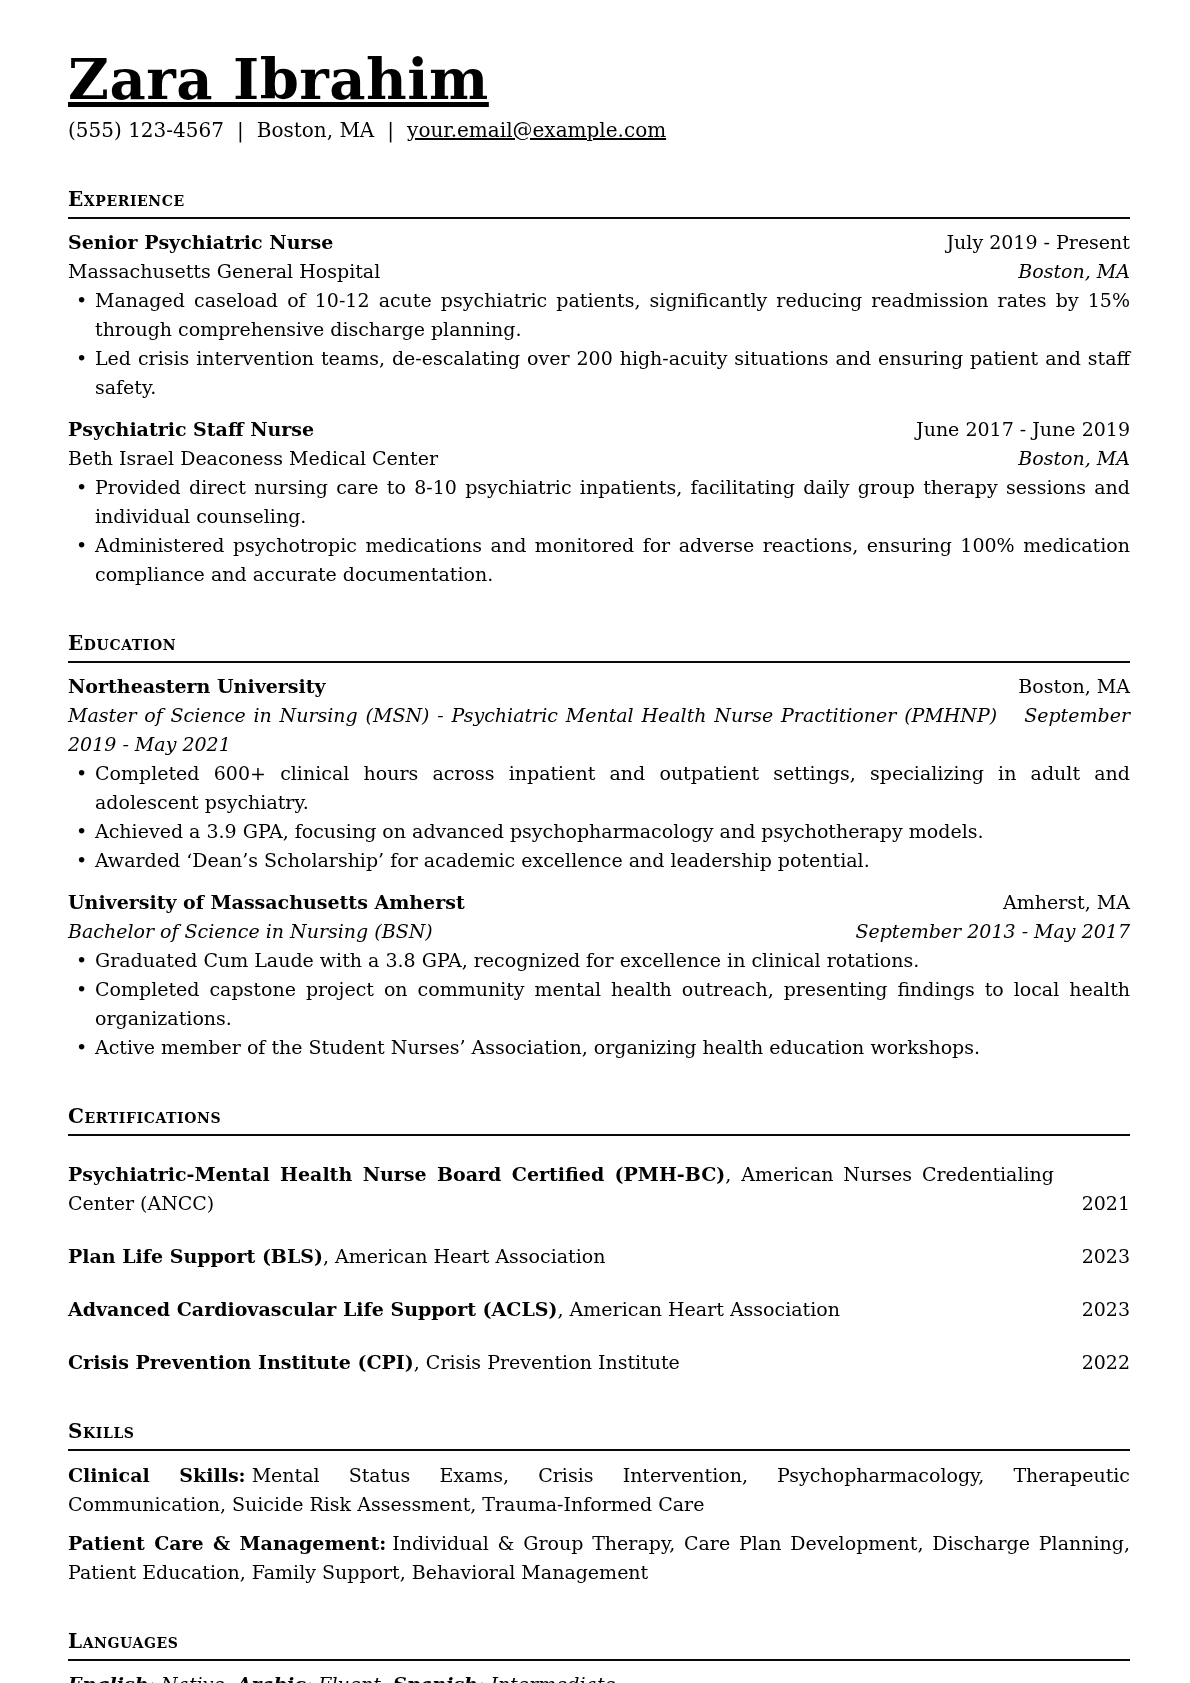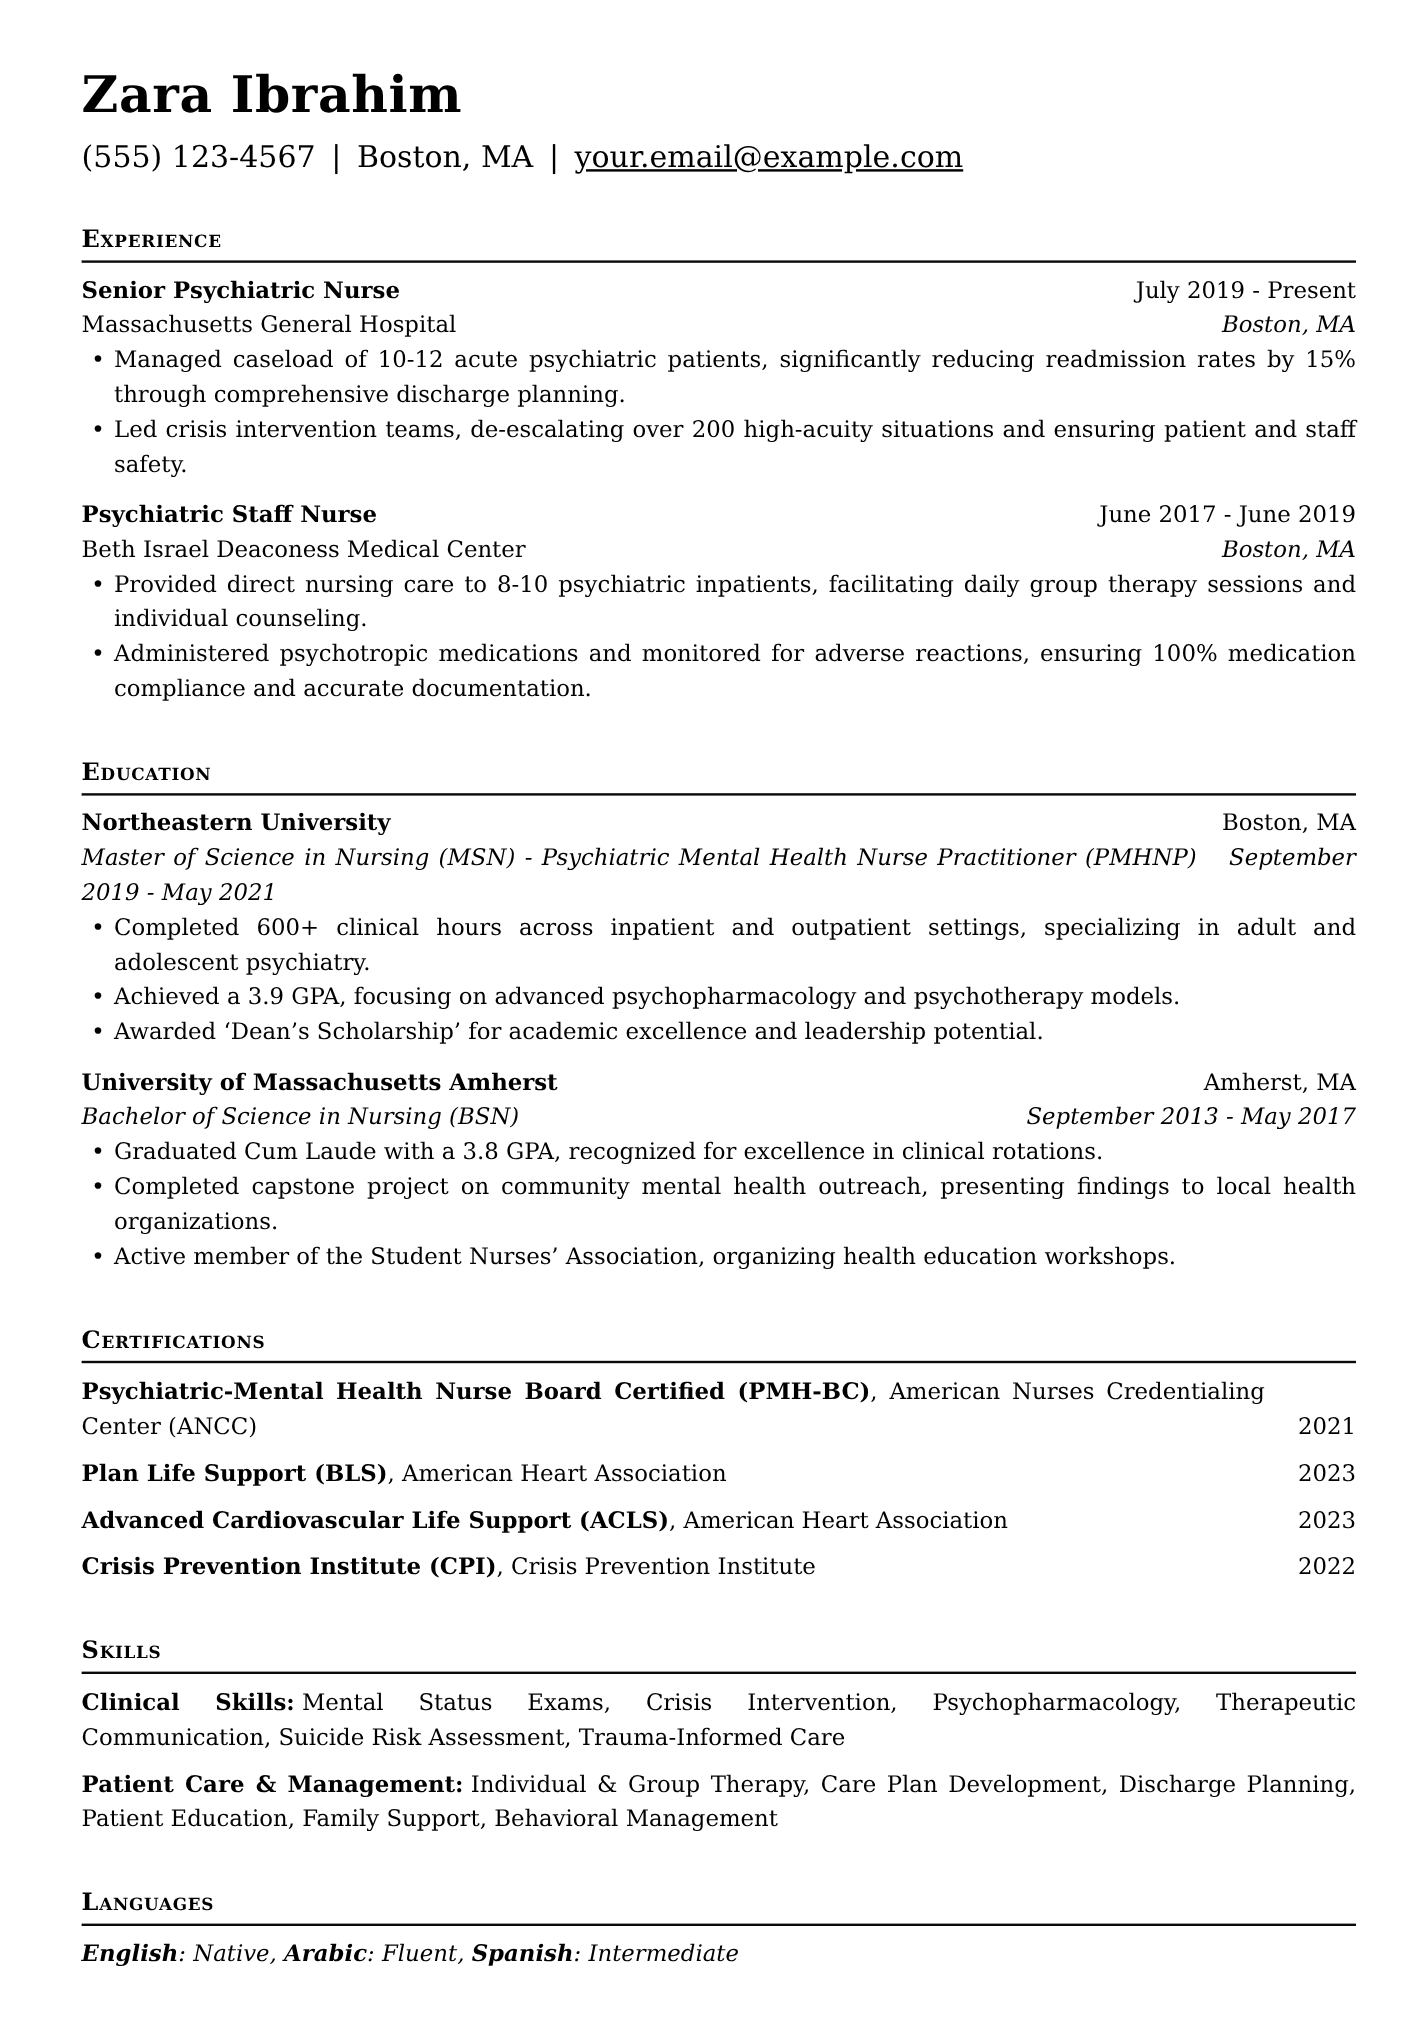--- a/index.html
+++ b/index.html
@@ -12,29 +12,30 @@
     font-family: "DejaVu Serif", serif;
     font-size: 19px;
     line-height: 29px;
     padding: 54px 60px 0 68px;
     overflow: hidden;
   }
   .page { width: 100%; }
 
   
   .name {
-    font-size: 42px;
+    font-size: 56px;
     line-height: 50px;
     font-weight: bold;
     margin: 0;
     letter-spacing: 0.5px;
+    text-decoration: underline;
   }
   .contact {
     margin-top: 12px;
-    font-size: 25px;
+    font-size: 20px;
     white-space: nowrap;
   }
   .contact .sep { margin: 0 13px; }
   .email {
     color: #000;
     text-decoration: underline;
     cursor: pointer;
   }
 
   
@@ -81,21 +82,21 @@
   .bullets li::before {
     content: "\2022";
     position: absolute;
     left: 8px;
     top: 0;
   }
 
   
   .cert {
     position: relative;
-    margin-top: 10px;
+    margin-top: 24px;
   }
   .cert-text {
     margin: 0;
     padding-right: 76px;
     text-align: justify;
     hyphens: auto;
   }
   .cert-year {
     position: absolute;
     right: 0;

